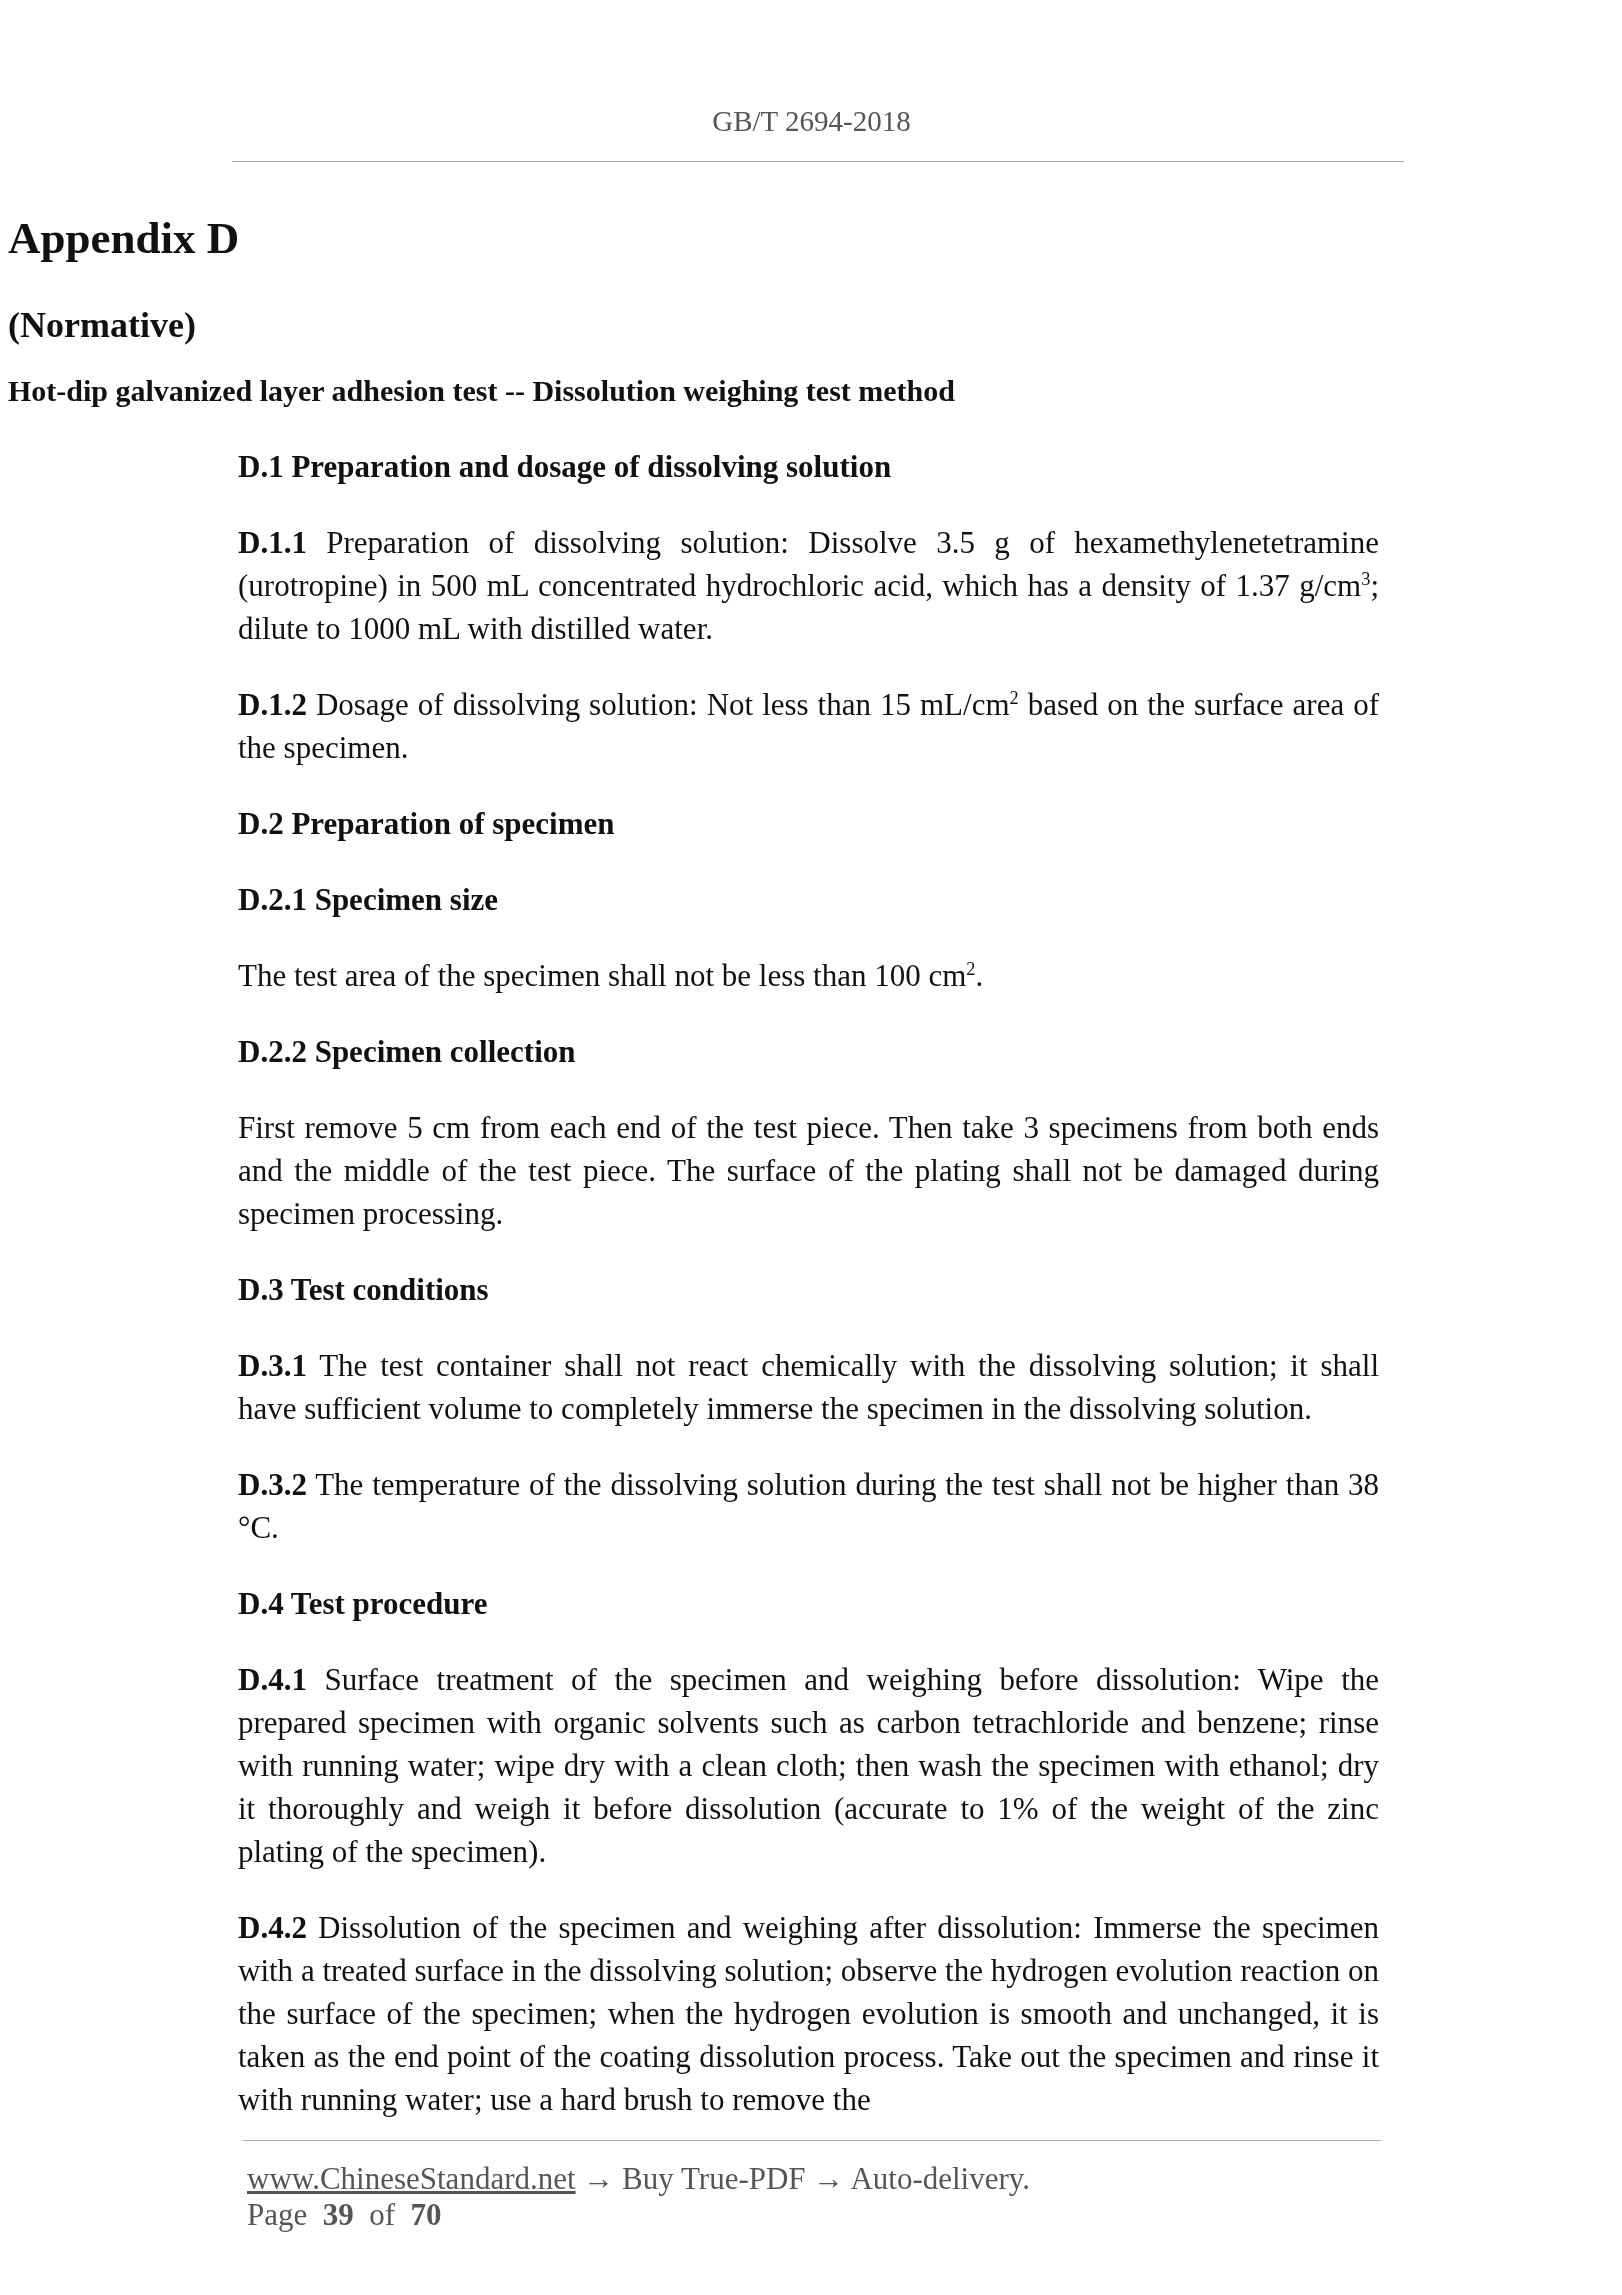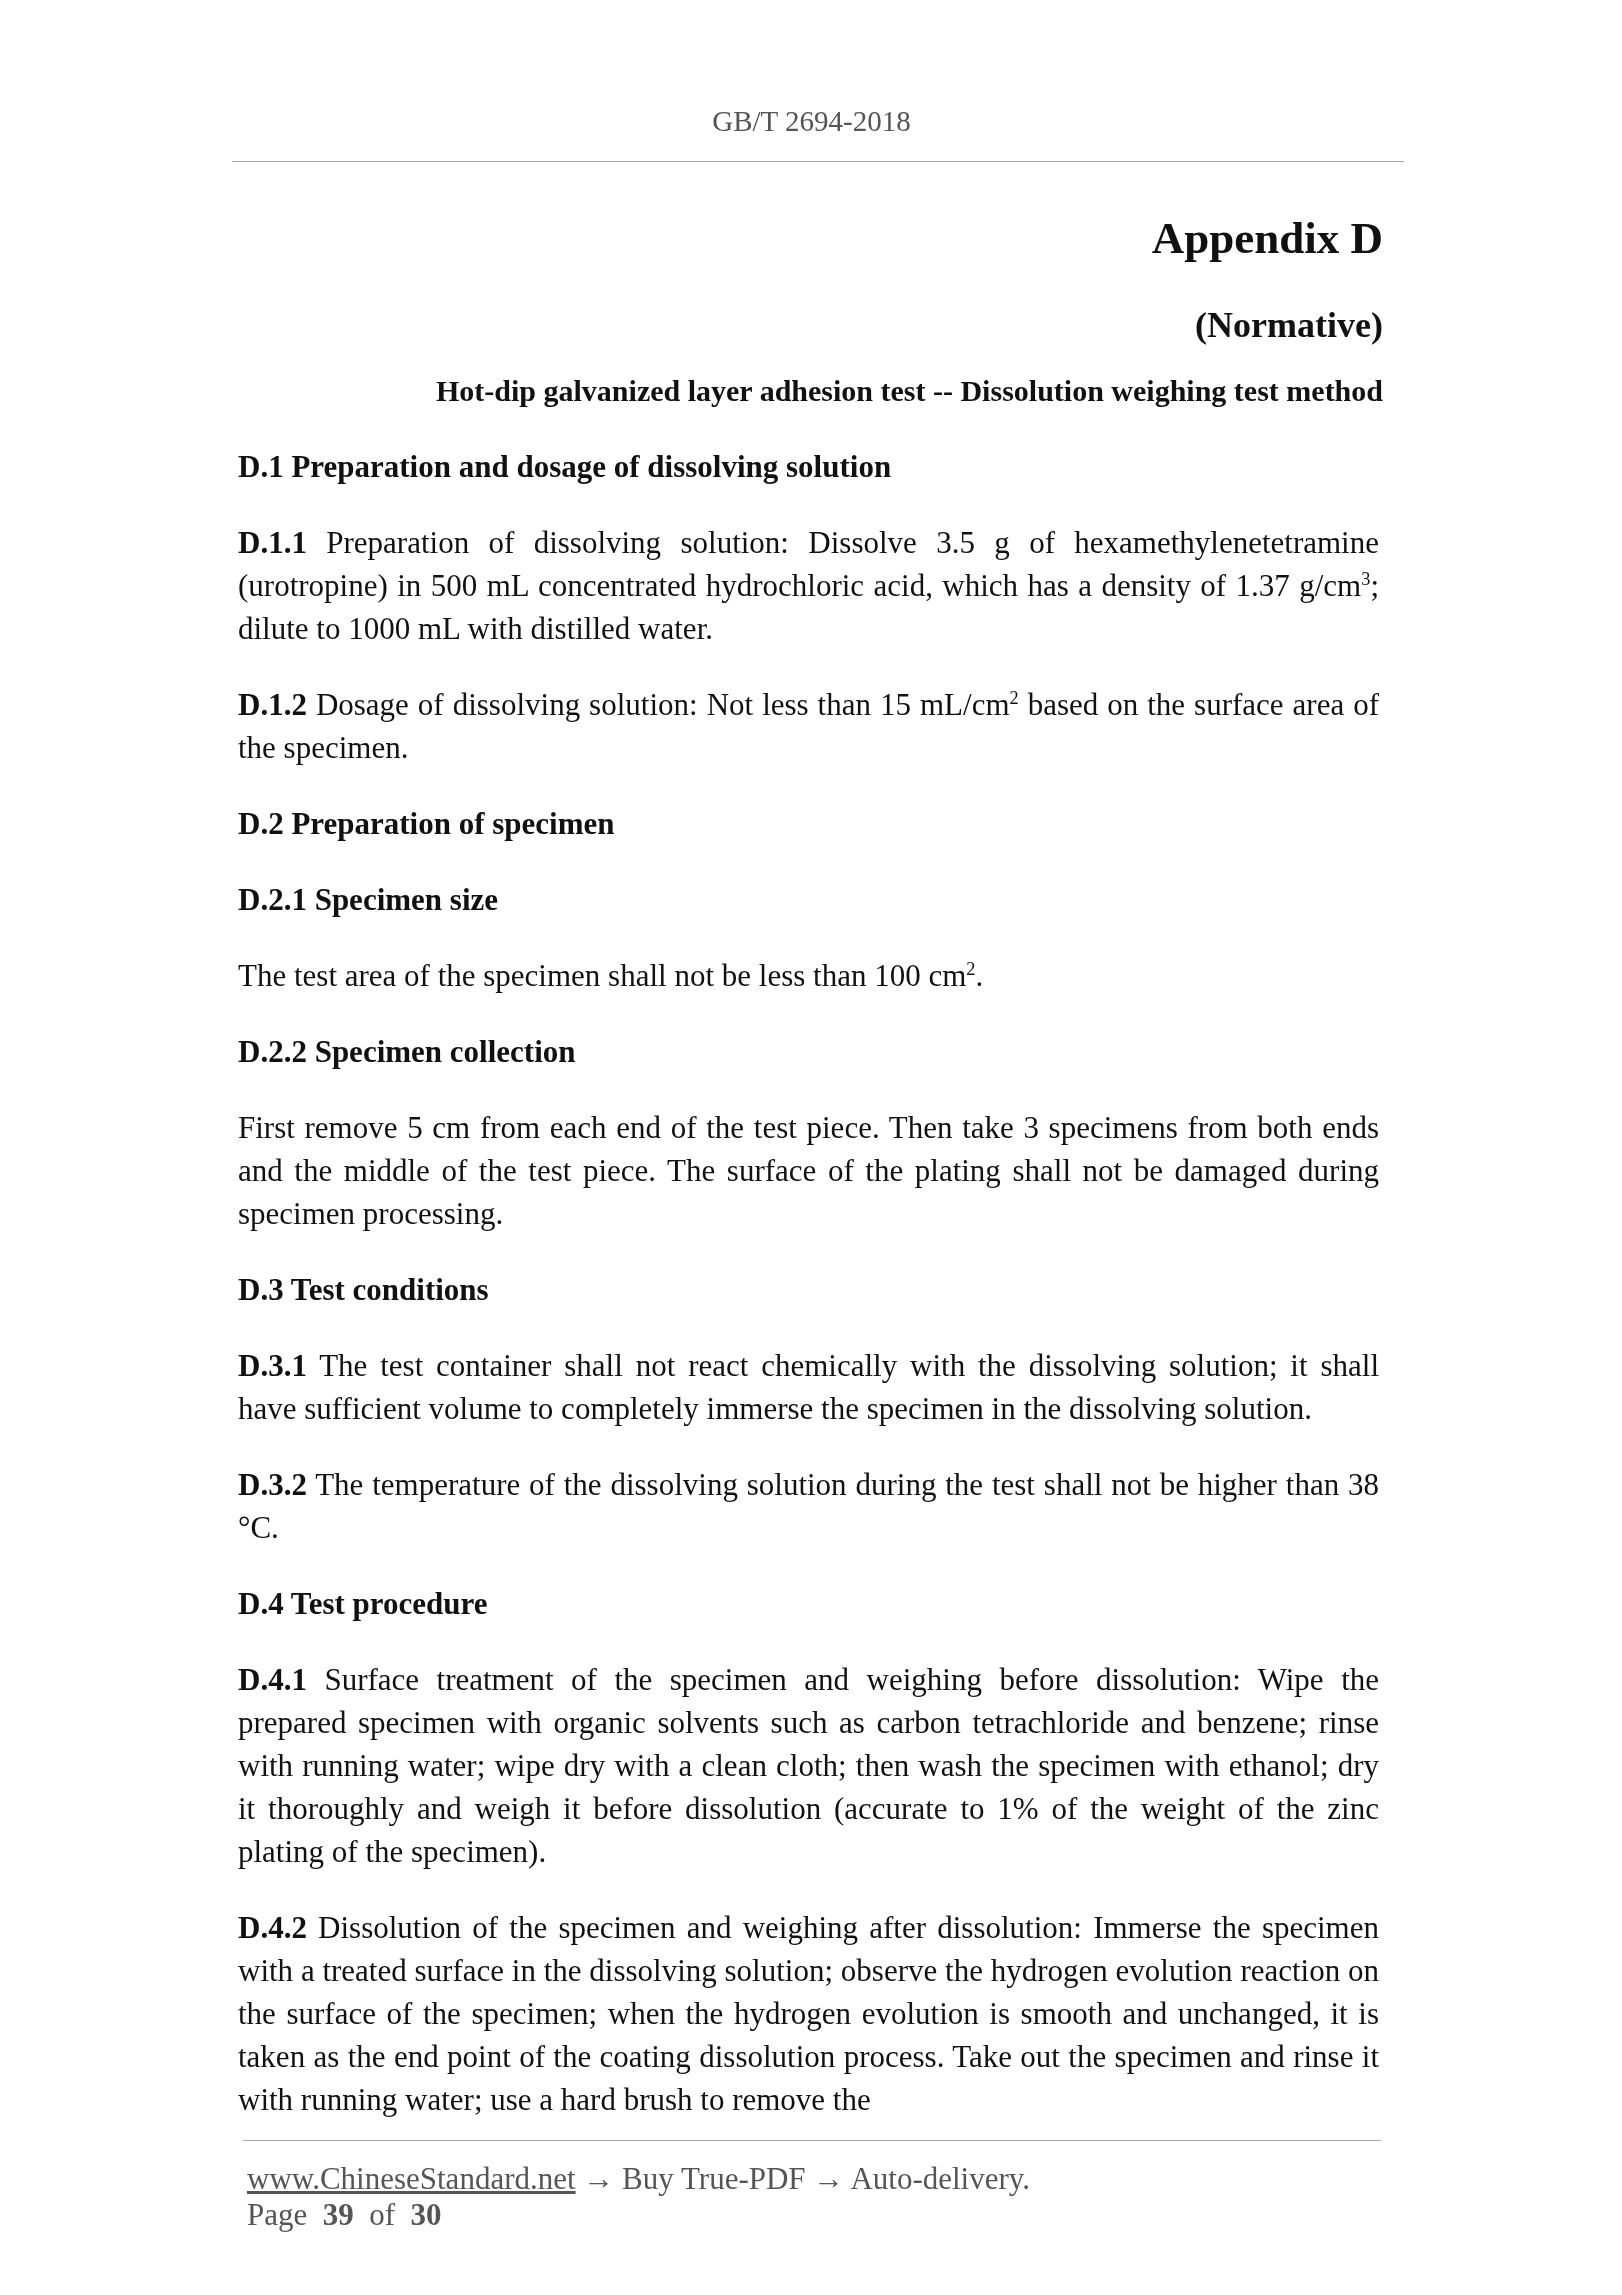--- a/index.html
+++ b/index.html
@@ -2,21 +2,21 @@
 <html style="font-size:13.3px"><head>
 <meta charset="utf-8">
 <style>
   html, body { margin:0; padding:0; background:#ffffff; }
   body { width:1623px; height:2295px; position:relative; overflow:hidden;
          font-family:"Liberation Serif", "DejaVu Serif", serif; color:#111; }
   .hdr { position:absolute; top:105px; left:0; width:1623px; text-align:center;
          font-size:29px; color:#555; }
   .hdr-rule { position:absolute; top:161px; left:232px; width:1172px; height:0;
               border-top:1.7px solid #aaa; }
-  .title { position:absolute; left:2px; width:1381px; text-align:right; font-weight:bold; }
+  .title { position:absolute; left:8px; width:1381px; text-align:left; font-weight:bold; }
   .t1 { top:212px; font-size:45px; }
   .t2 { top:304px; font-size:36px; }
   .t3 { top:374px; font-size:30px; }
   .content { position:absolute; top:445px; left:238px; width:1141px; font-size:31px; line-height:43px; }
   .content p { margin:0 0 33px 0; text-align:justify; }
   .content h3 { margin:0 0 33px 0; font-size:31px; font-weight:bold; line-height:43px; }
   .num { font-weight:bold; }
   sup { font-size:18.3px; line-height:0; vertical-align:super; }
   .ftr-rule { position:absolute; top:2140px; left:243px; width:1138px; height:0; border-top:1.7px solid #aaa; }
   .ftr { position:absolute; top:2161px; left:247px; width:1134px; font-size:31px; color:#555;
@@ -56,16 +56,16 @@
 
 <div class="ftr-rule"></div>
 <div class="ftr">
   <div>
     <a>www.ChineseStandard.net</a><span> </span><span>→</span><span> Buy True-PDF </span><span>→</span><span> Auto-delivery.</span>
   </div>
   <div class="pg">
     <span>Page</span>&nbsp;
     <b>39</b>&nbsp;
     <span>of</span>&nbsp;
-    <b>30</b>
+    <b>70</b>
   </div>
 </div>
 
 
 </body></html>

